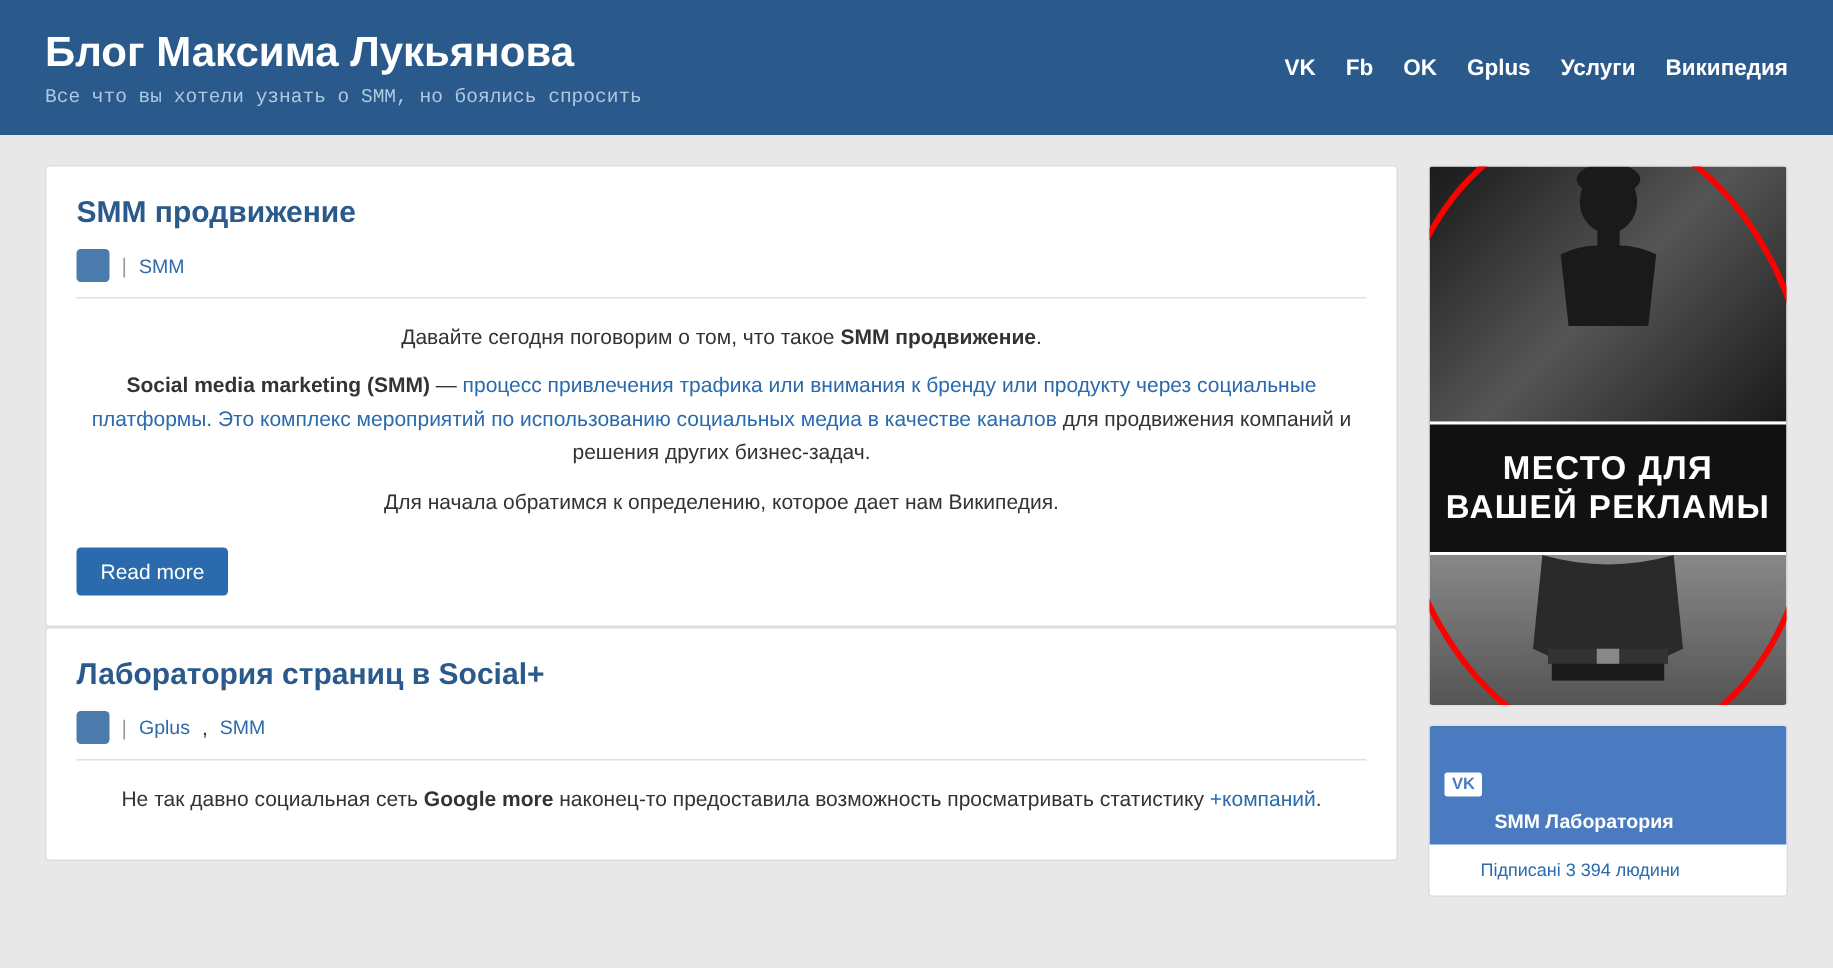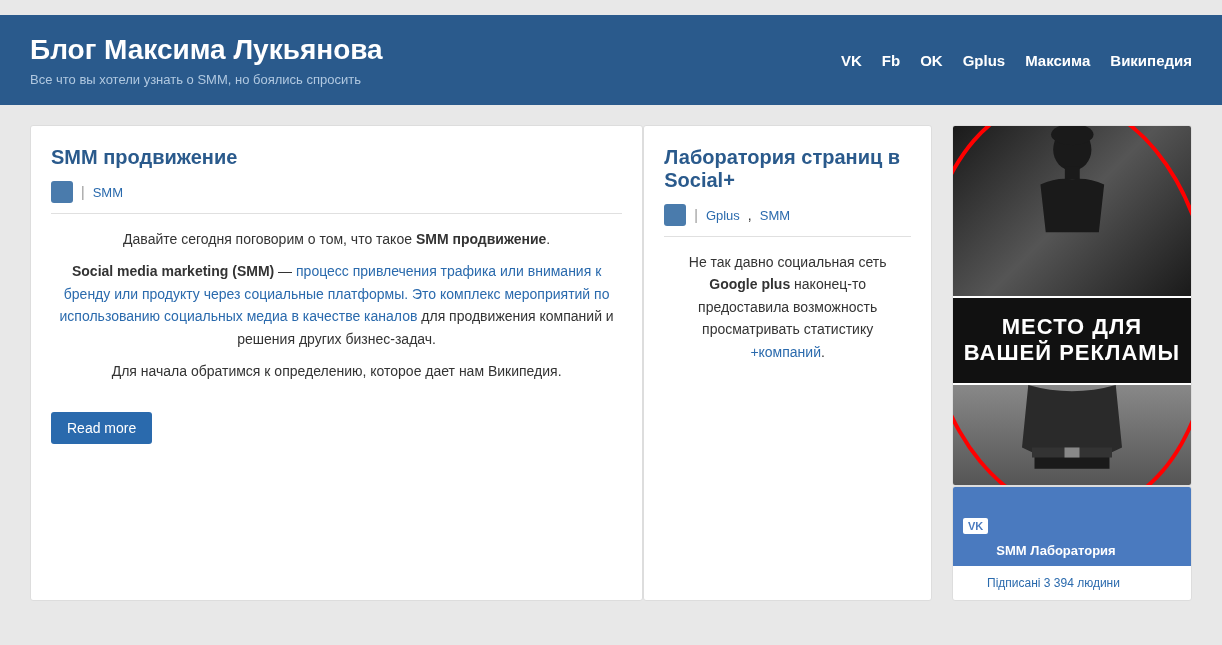--- a/index.html
+++ b/index.html
@@ -6,32 +6,32 @@
     body { font-family: Arial, sans-serif; font-size: 14px; background: #e8e8e8; color: #333; }
 
     
     .header {
       background: #2a5a8c;
       padding: 18px 30px;
       display: flex;
       align-items: center;
       justify-content: space-between;
       min-height: 90px;
-      margin-top: 15px;
     }
     .header-left {}
     .header-title {
       color: #fff;
       font-size: 28px;
       font-weight: bold;
       margin-bottom: 6px;
     }
     .header-subtitle {
       color: #b0c8e0;
       font-size: 13px;
+      font-family: Liberation Mono, monospace;
     }
     .header-nav {
       display: flex;
       gap: 20px;
       align-items: center;
     }
     .nav-link {
       color: #fff;
       text-decoration: none;
       font-size: 15px;
@@ -42,27 +42,28 @@
     
     .main-container {
       display: flex;
       gap: 20px;
       padding: 20px 30px;
       max-width: 1222px;
     }
     .content-area {
       flex: 1;
       display: flex;
+      flex-direction: column;
     }
     .sidebar {
       width: 240px;
       flex-shrink: 0;
       display: flex;
       flex-direction: column;
-      gap: 0;
+      gap: 12px;
     }
 
     
     .article-card {
       background: #fff;
       border: 1px solid #ddd;
       border-radius: 3px;
       padding: 20px;
     }
     .article-title {
@@ -110,21 +111,21 @@
 
     .read-more-btn {
       display: inline-block;
       background: #2a6aad;
       color: #fff;
       padding: 8px 16px;
       border: none;
       border-radius: 3px;
       cursor: pointer;
       font-size: 14px;
-      margin-top: 20px;
+      margin-top: 10px;
       text-decoration: none;
     }
 
     
     .sidebar-ad {
       background: #fff;
       border: 1px solid #ddd;
       border-radius: 3px;
       overflow: hidden;
       position: relative;
@@ -217,21 +218,21 @@
 <div class="header">
   <div class="header-left">
     <div class="header-title">Блог Максима Лукьянова</div>
     <div class="header-subtitle">Все что вы хотели узнать о SMM, но боялись спросить</div>
   </div>
   <nav class="header-nav">
     <a class="nav-link" href="#">VK</a>
     <a class="nav-link" href="#">Fb</a>
     <a class="nav-link" href="#">OK</a>
     <a class="nav-link" href="#">Gplus</a>
-    <a class="nav-link" href="#">Максима</a>
+    <a class="nav-link" href="#">Услуги</a>
     <a class="nav-link" href="#">Википедия</a>
   </nav>
 </div>
 
 <div class="main-container">
 
   <div class="content-area">
 
     <div class="article-card">
       <div class="article-title">
@@ -255,21 +256,21 @@
         <span>Лаборатория страниц в </span><span class="bold-part">Social+</span>
       </div>
       <div class="article-meta">
         <div class="meta-icon"></div>
         <span class="meta-separator">|</span>
         <a class="meta-tag" href="#">Gplus</a>
         <span>,</span>
         <a class="meta-tag" href="#">SMM</a>
       </div>
       <div class="article-body">
-        <p>Не так давно социальная сеть <strong>Google plus</strong> наконец-то предоставила возможность просматривать статистику <a href="#">+компаний</a>.</p>
+        <p>Не так давно социальная сеть <strong>Google more</strong> наконец-то предоставила возможность просматривать статистику <a href="#">+компаний</a>.</p>
       </div>
     </div>
 
   </div>
 
   <div class="sidebar" style="position:relative;">
 
     <div class="sidebar-ad">
 
       <div class="ad-image-top">

